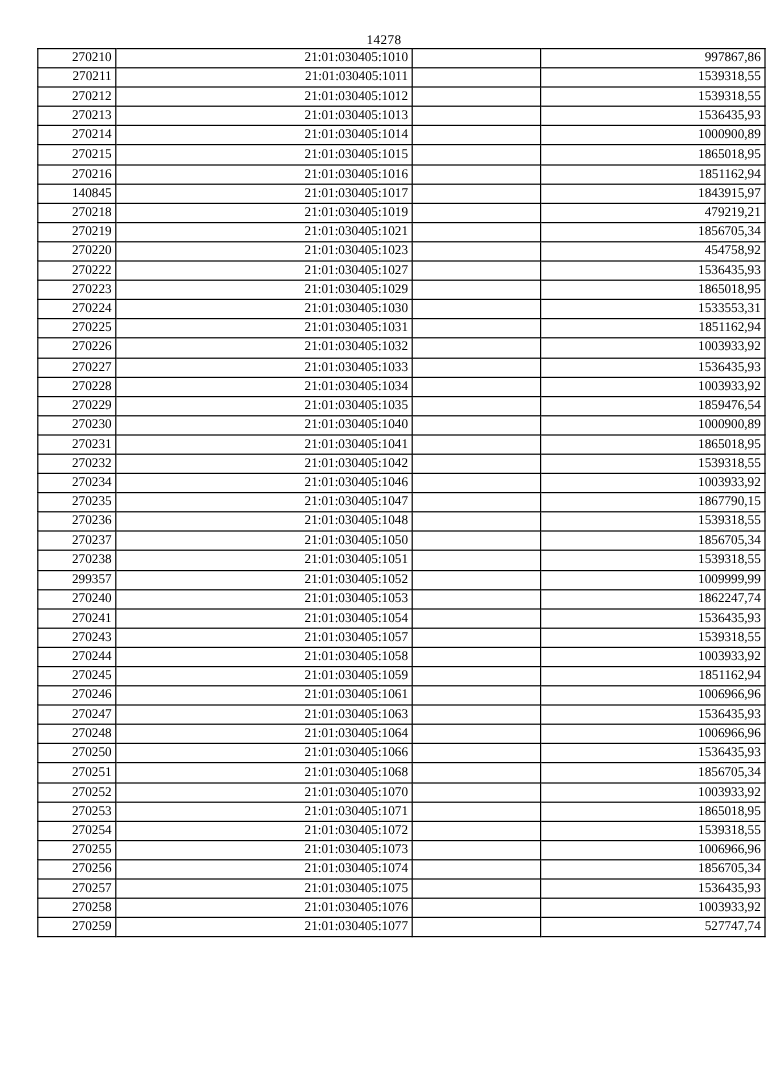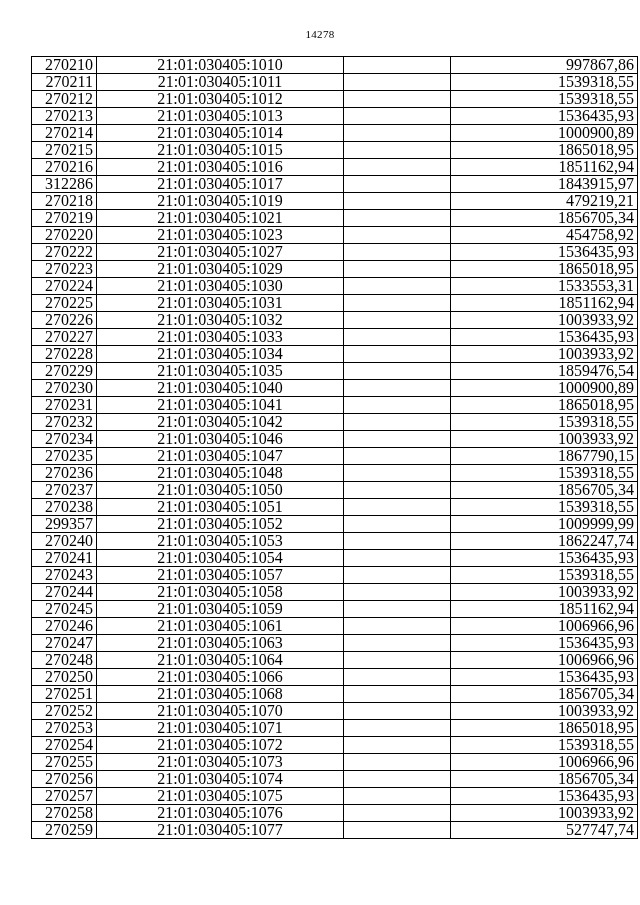--- a/index.html
+++ b/index.html
@@ -19,50 +19,49 @@
     height: 905px;
     box-sizing: border-box;
     padding: 0;
     position: relative;
   }
   .page-number {
     text-align: center;
     font-size: 11px;
     font-family: "Liberation Serif", serif;
     margin-top: 28px;
-    margin-bottom: 16px;
     letter-spacing: 0.3px;
   }
   .table-wrap {
     width: 578px;
     margin: 0 auto;
   }
   table.reg-table {
     border-collapse: collapse;
     width: 100%;
     table-layout: fixed;
-    font-size: 16px;
+    font-size: 11px;
     line-height: 1.0;
   }
   table.reg-table td {
     border: 1px solid #000000;
     padding: 0px 3px;
     height: 15.1px;
     vertical-align: middle;
     white-space: nowrap;
     overflow: hidden;
   }
   td.col-num {
     width: 58px;
     text-align: right;
     padding-right: 4px;
   }
   td.col-cad {
     width: 240px;
-    text-align: center;
+    text-align: right;
     padding-left: 3px;
   }
   td.col-mid {
     width: 100px;
     text-align: left;
   }
   td.col-val {
     width: 180px;
     text-align: right;
     padding-right: 5px;
@@ -114,21 +113,21 @@
             <td class="col-mid"></td>
             <td class="col-val">1865018,95</td>
           </tr>
           <tr>
             <td class="col-num">270216</td>
             <td class="col-cad">21:01:030405:1016</td>
             <td class="col-mid"></td>
             <td class="col-val">1851162,94</td>
           </tr>
           <tr>
-            <td class="col-num">312286</td>
+            <td class="col-num">140845</td>
             <td class="col-cad">21:01:030405:1017</td>
             <td class="col-mid"></td>
             <td class="col-val">1843915,97</td>
           </tr>
           <tr>
             <td class="col-num">270218</td>
             <td class="col-cad">21:01:030405:1019</td>
             <td class="col-mid"></td>
             <td class="col-val">479219,21</td>
           </tr>

